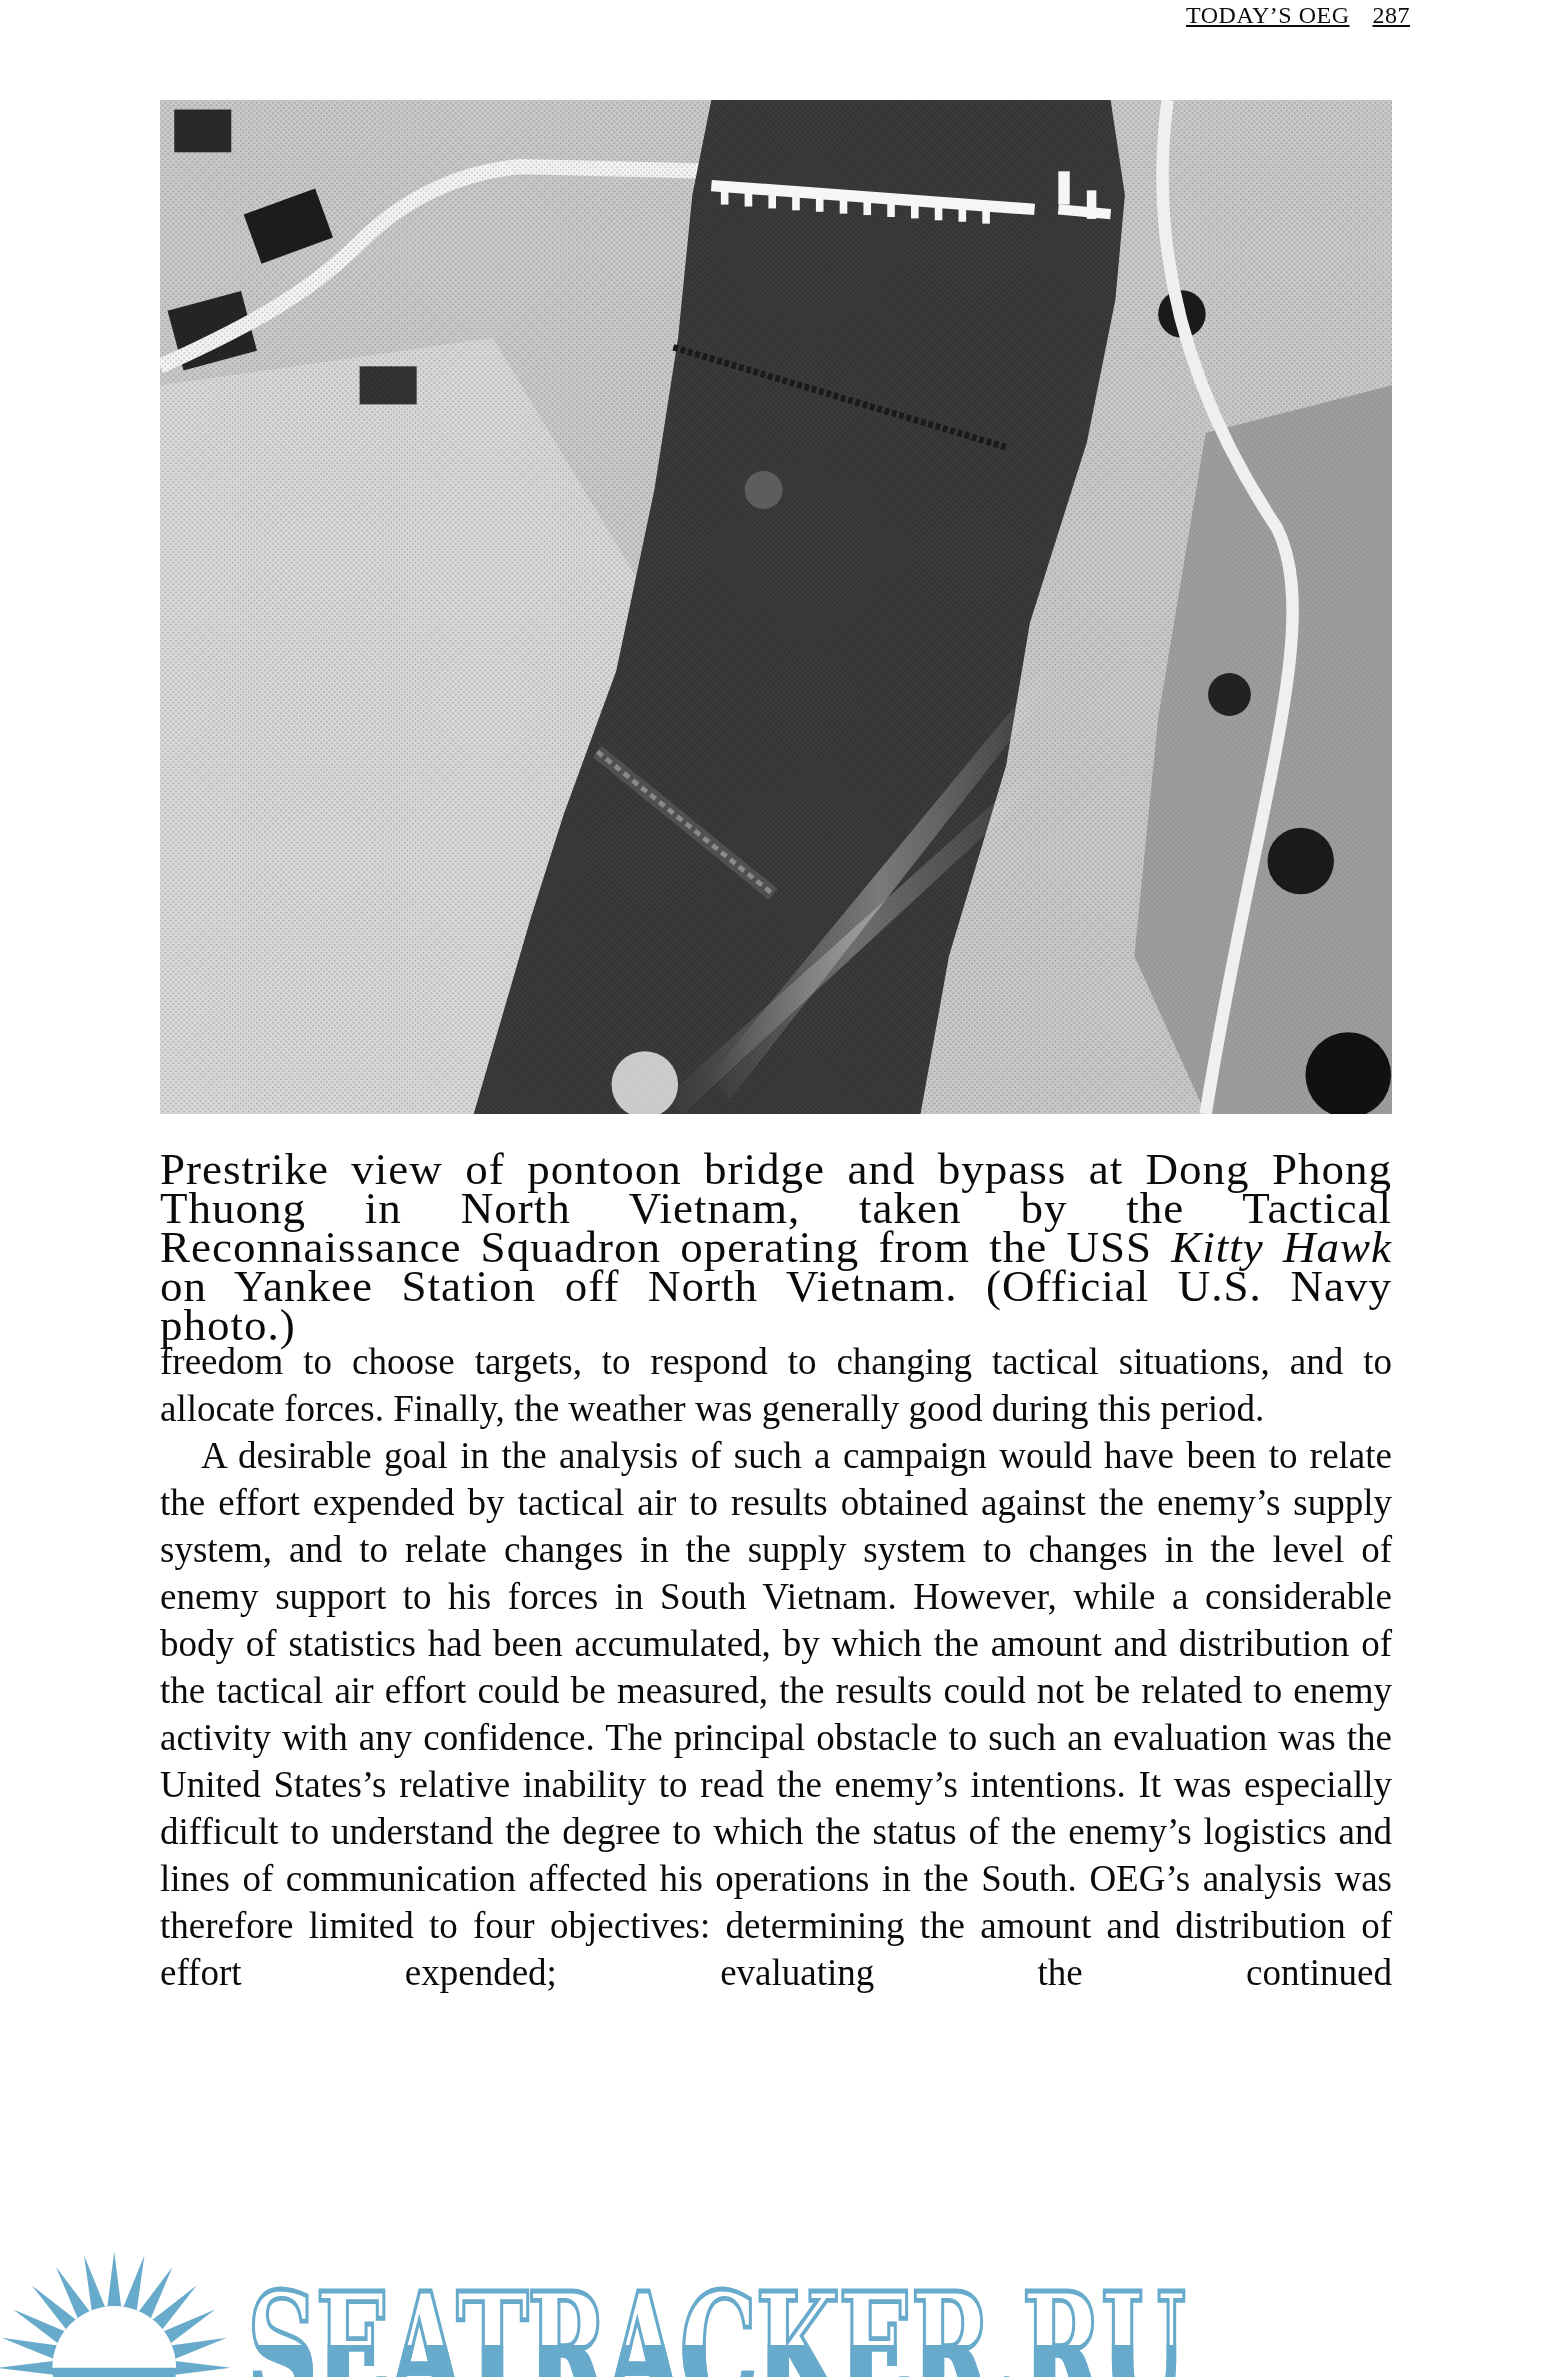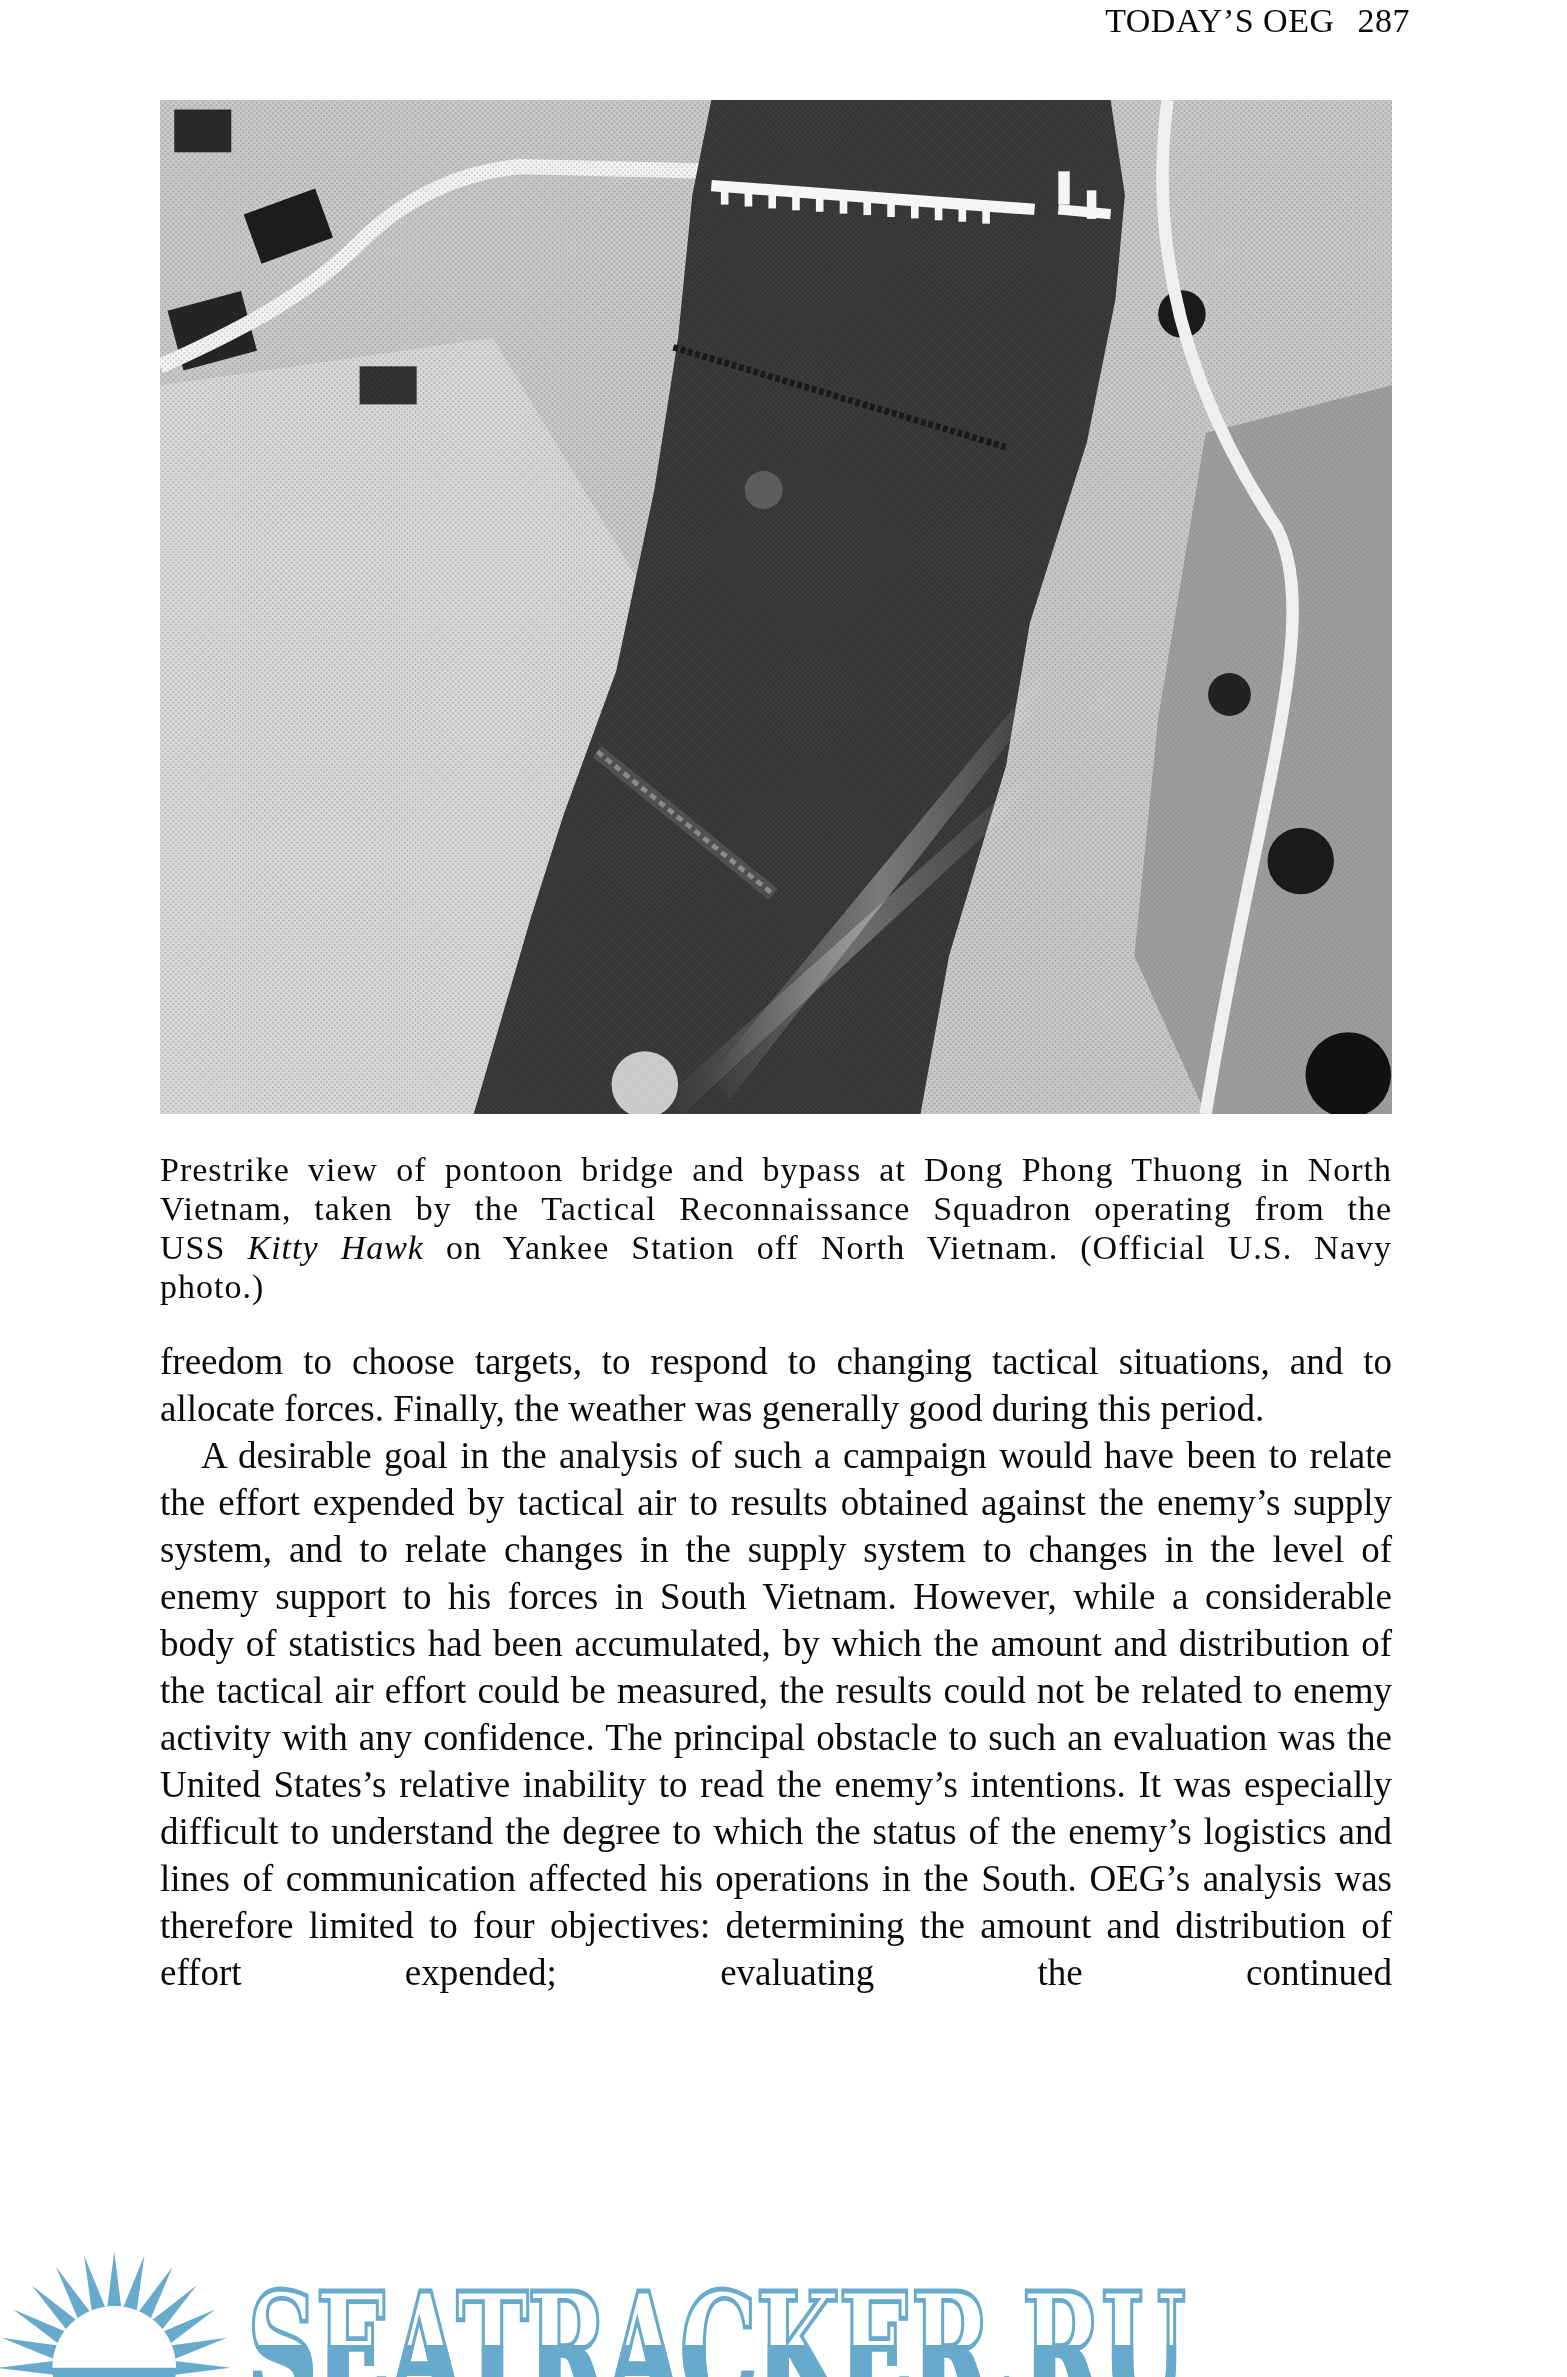--- a/index.html
+++ b/index.html
@@ -12,23 +12,24 @@
       height: 2466px;
       position: relative;
       overflow: hidden;
       font-family: "Liberation Serif", "DejaVu Serif", serif;
       color: #0a0a0a;
     }
     .running-head {
       position: absolute;
       top: 1.9px;
       right: 157px;
-      font-size: 34px;
+      font-size: 24px;
       letter-spacing: 0.5px;
       white-space: nowrap;
+      text-decoration: underline;
     }
     .running-head .page-num {
       margin-left: 23px;
     }
     
     .photo {
       position: absolute;
       left: 160px;
       top: 100px;
       width: 1232px;
@@ -36,21 +37,21 @@
       overflow: hidden;
       background: #9a9a9a;
     }
     .photo svg { display: block; width: 100%; height: 100%; }
 
     .caption {
       position: absolute;
       left: 160px;
       top: 1150px;
       width: 1232px;
-      font-size: 34px;
+      font-size: 45px;
       line-height: 39px;
       text-align: justify;
       text-align-last: left;
       letter-spacing: 1px;
       word-spacing: 4.8px;
     }
     .caption i { font-style: italic; }
 
     .body-text {
       position: absolute;

